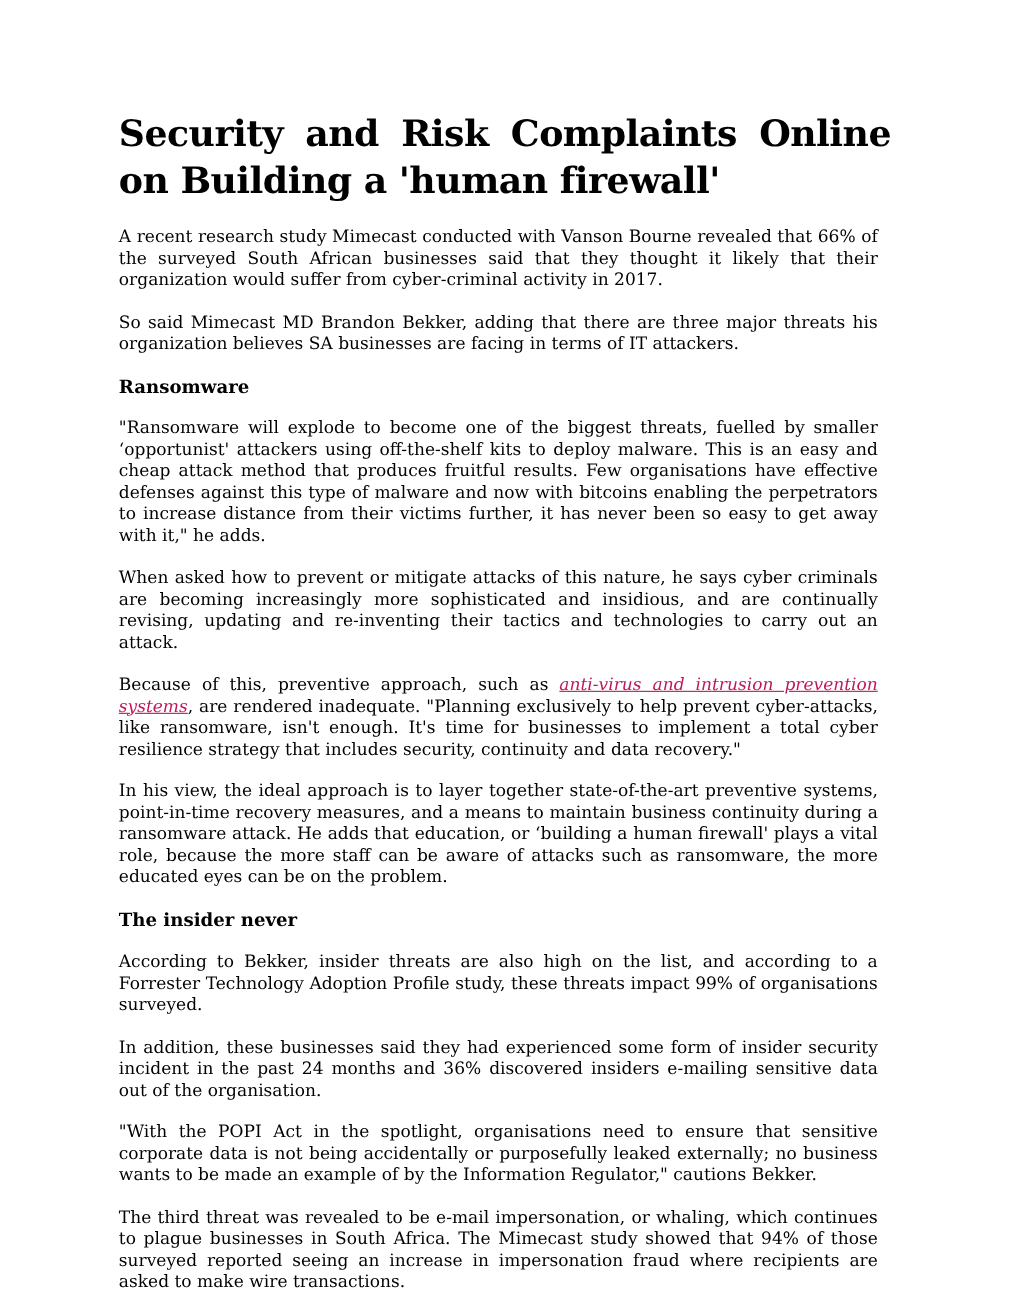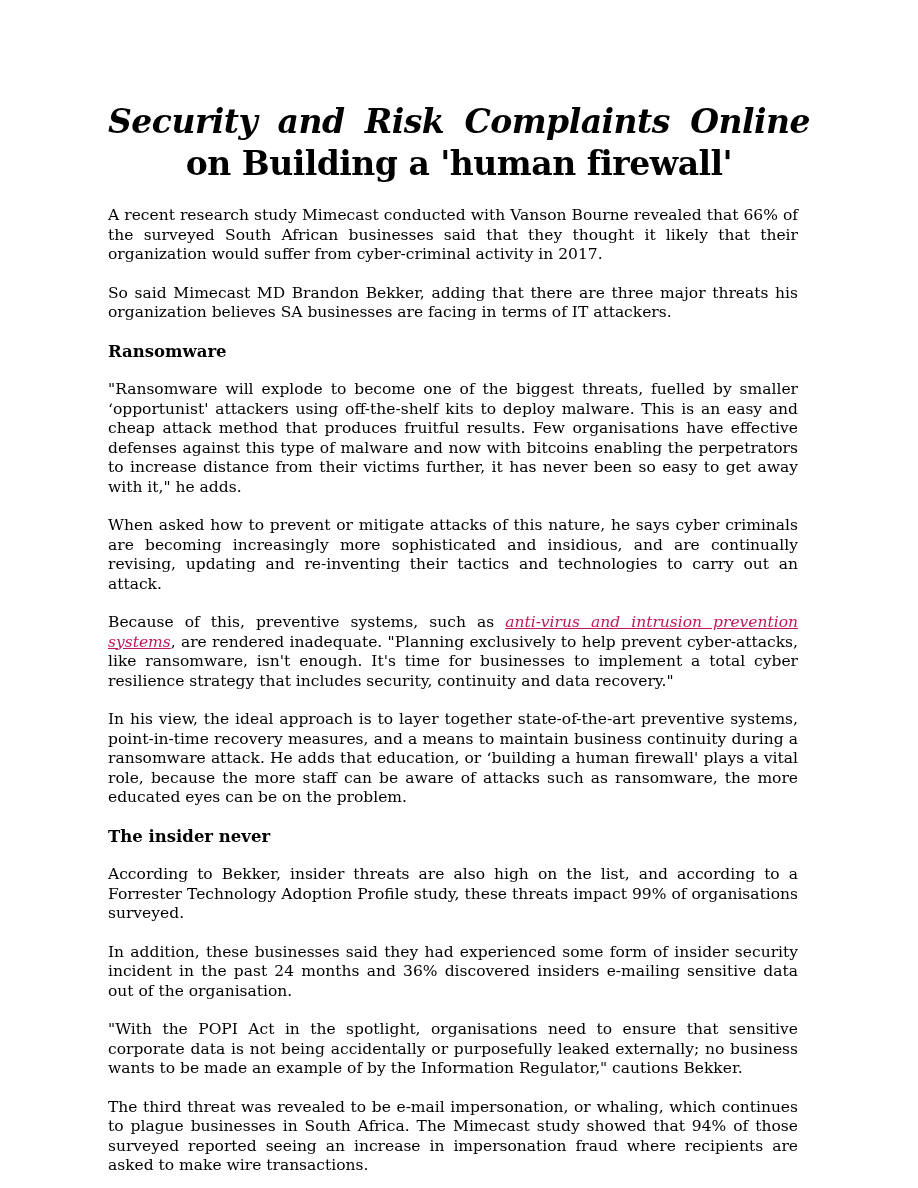--- a/index.html
+++ b/index.html
@@ -23,25 +23,24 @@
     padding-top: 101px;
     font-size: 33px;
     line-height: 42px;
     font-weight: bold;
     letter-spacing: -0.5px;
   }
   .title-line1 {
     display: block;
     text-align: justify;
     text-align-last: justify;
-    font-style: italic;
   }
   .title-line2 {
     display: block;
-    text-align: center;
+    text-align: left;
   }
   .page p {
     margin: 19px 12px 0 0;
     font-size: 15.5px;
     line-height: 19.5px;
     text-align: justify;
   }
   .page p.first-para {
     margin-top: 21px;
   }
@@ -71,21 +70,21 @@
   <p class="first-para">A recent research study Mimecast conducted with Vanson Bourne revealed that 66% of the surveyed South African businesses said that they thought it likely that their organization would suffer from cyber-criminal activity in 2017.</p>
 
   <p>So said Mimecast MD Brandon Bekker, adding that there are three major threats his organization believes SA businesses are facing in terms of IT attackers.</p>
 
   <h2>Ransomware</h2>
 
   <p>"Ransomware will explode to become one of the biggest threats, fuelled by smaller ‘opportunist' attackers using off-the-shelf kits to deploy malware. This is an easy and cheap attack method that produces fruitful results. Few organisations have effective defenses against this type of malware and now with bitcoins enabling the perpetrators to increase distance from their victims further, it has never been so easy to get away with it," he adds.</p>
 
   <p>When asked how to prevent or mitigate attacks of this nature, he says cyber criminals are becoming increasingly more sophisticated and insidious, and are continually revising, updating and re-inventing their tactics and technologies to carry out an attack.</p>
 
-  <p><span>Because of this, preventive systems, such as </span><a class="inline-link" href="#">anti-virus and intrusion prevention systems</a><span>, are rendered inadequate. "Planning exclusively to help prevent cyber-attacks, like ransomware, isn't enough. It's time for businesses to implement a total cyber resilience strategy that includes security, continuity and data recovery."</span></p>
+  <p><span>Because of this, preventive approach, such as </span><a class="inline-link" href="#">anti-virus and intrusion prevention systems</a><span>, are rendered inadequate. "Planning exclusively to help prevent cyber-attacks, like ransomware, isn't enough. It's time for businesses to implement a total cyber resilience strategy that includes security, continuity and data recovery."</span></p>
 
   <p>In his view, the ideal approach is to layer together state-of-the-art preventive systems, point-in-time recovery measures, and a means to maintain business continuity during a ransomware attack. He adds that education, or ‘building a human firewall' plays a vital role, because the more staff can be aware of attacks such as ransomware, the more educated eyes can be on the problem.</p>
 
   <h2>The insider never</h2>
 
   <p>According to Bekker, insider threats are also high on the list, and according to a Forrester Technology Adoption Profile study, these threats impact 99% of organisations surveyed.</p>
 
   <p>In addition, these businesses said they had experienced some form of insider security incident in the past 24 months and 36% discovered insiders e-mailing sensitive data out of the organisation.</p>
 
   <p>"With the POPI Act in the spotlight, organisations need to ensure that sensitive corporate data is not being accidentally or purposefully leaked externally; no business wants to be made an example of by the Information Regulator," cautions Bekker.</p>

